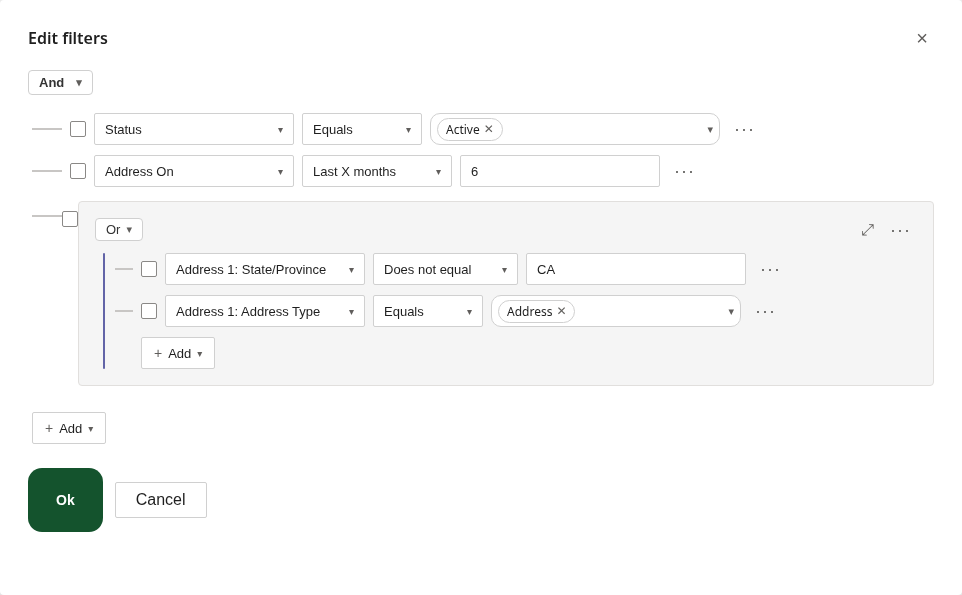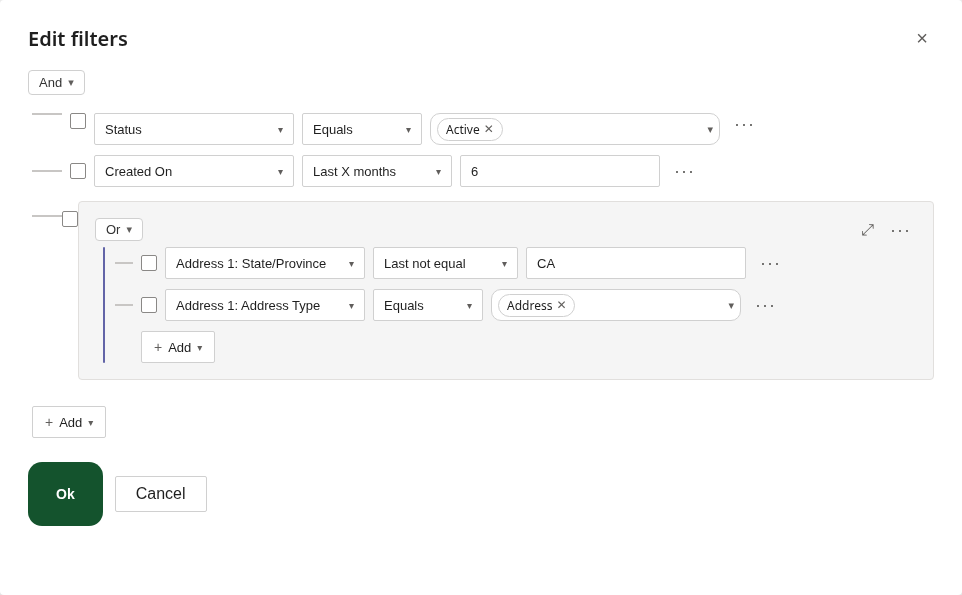--- a/index.html
+++ b/index.html
@@ -22,21 +22,21 @@
       padding: 24px 28px 28px 28px;
       position: relative;
     }
     .dialog-header {
       display: flex;
       align-items: center;
       justify-content: space-between;
       margin-bottom: 18px;
     }
     .dialog-title {
-      font-size: 20px;
+      font-size: 16px;
       font-weight: 600;
       color: #1f1f1f;
     }
     .close-btn {
       background: none;
       border: none;
       cursor: pointer;
       font-size: 20px;
       color: #605e5c;
       padding: 4px 6px;
@@ -48,21 +48,22 @@
       display: inline-flex;
       align-items: center;
       border: 1px solid #d0d0d0;
       border-radius: 4px;
       padding: 4px 10px;
       cursor: pointer;
       font-size: 13px;
       color: #333;
       background: #fff;
       margin-bottom: 10px;
-      gap: 6px;
+      gap: 12px;
+      font-weight: bold;
     }
 
     .checkbox {
       width: 16px;
       height: 16px;
       border: 1.5px solid #8a8886;
       border-radius: 2px;
       background: #fff;
       flex-shrink: 0;
       cursor: pointer;
@@ -140,21 +141,21 @@
       border: 1px solid #e1dfdd;
       border-radius: 4px;
       padding: 16px 16px 16px 16px;
       margin-bottom: 12px;
       position: relative;
     }
     .or-group-header {
       display: flex;
       align-items: center;
       gap: 24px;
-      margin-bottom: 6px;
+      margin-bottom: 12px;
     }
     .or-group-actions {
       margin-left: auto;
       display: flex;
       align-items: center;
       gap: 4px;
     }
     .collapse-btn {
       background: none;
       border: none;
@@ -247,21 +248,21 @@
     <button class="close-btn">×</button>
   </div>
 
   <div style="margin-bottom: 8px;">
     <button class="and-dropdown">
       <span>And</span>
       <span style="font-size:11px;color:#605e5c;">▾</span>
     </button>
   </div>
 
-  <div style="display:flex; align-items:flex-start; gap:8px; margin-bottom:10px; padding-left:4px;">
+  <div style="display:flex; align-items:center; gap:8px; margin-bottom:10px; padding-left:4px;">
     <div style="width:30px; height:2px; background:#c8c6c4; flex-shrink:0;"></div>
     <div class="checkbox"></div>
     <button class="select-field" style="width:200px;">
       <span>Status</span>
       <span class="chevron-icon">▾</span>
     </button>
     <button class="select-field" style="width:120px;">
       <span>Equals</span>
       <span class="chevron-icon">▾</span>
     </button>
@@ -272,21 +273,21 @@
       </span>
       <button class="tag-dropdown-btn">▾</button>
     </div>
     <button class="more-btn">···</button>
   </div>
 
   <div style="display:flex; align-items:center; gap:8px; margin-bottom:14px; padding-left:4px;">
     <div style="width:30px; height:2px; background:#c8c6c4; flex-shrink:0;"></div>
     <div class="checkbox"></div>
     <button class="select-field" style="width:200px;">
-      <span>Created On</span>
+      <span>Address On</span>
       <span class="chevron-icon">▾</span>
     </button>
     <button class="select-field" style="width:150px;">
       <span>Last X months</span>
       <span class="chevron-icon">▾</span>
     </button>
     <input class="text-input" style="width: 200px;" value="6">
     <button class="more-btn">···</button>
   </div>
 
@@ -315,21 +316,21 @@
         <div style="flex:1;">
 
           <div class="inner-row">
             <div style="width:18px; height:2px; background:#c8c6c4; flex-shrink:0;"></div>
             <div class="checkbox"></div>
             <button class="select-field" style="width:200px;">
               <span>Address 1: State/Province</span>
               <span class="chevron-icon">▾</span>
             </button>
             <button class="select-field" style="width:145px;">
-              <span>Last not equal</span>
+              <span>Does not equal</span>
               <span class="chevron-icon">▾</span>
             </button>
             <input class="text-input" style="width: 220px;" value="CA">
             <button class="more-btn">···</button>
           </div>
 
           <div class="inner-row">
             <div style="width:18px; height:2px; background:#c8c6c4; flex-shrink:0;"></div>
             <div class="checkbox"></div>
             <button class="select-field" style="width:200px;">

